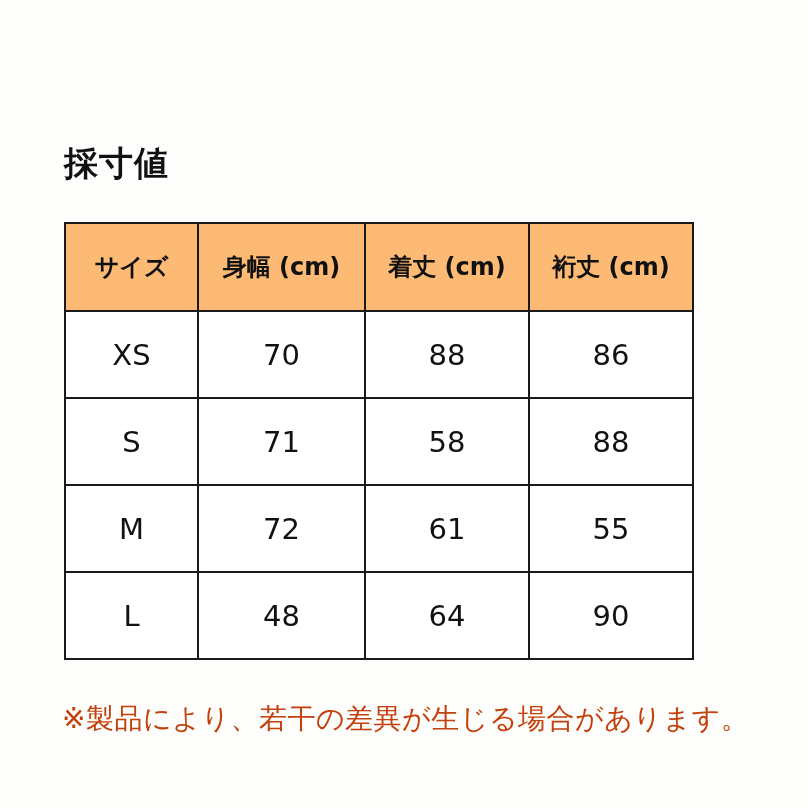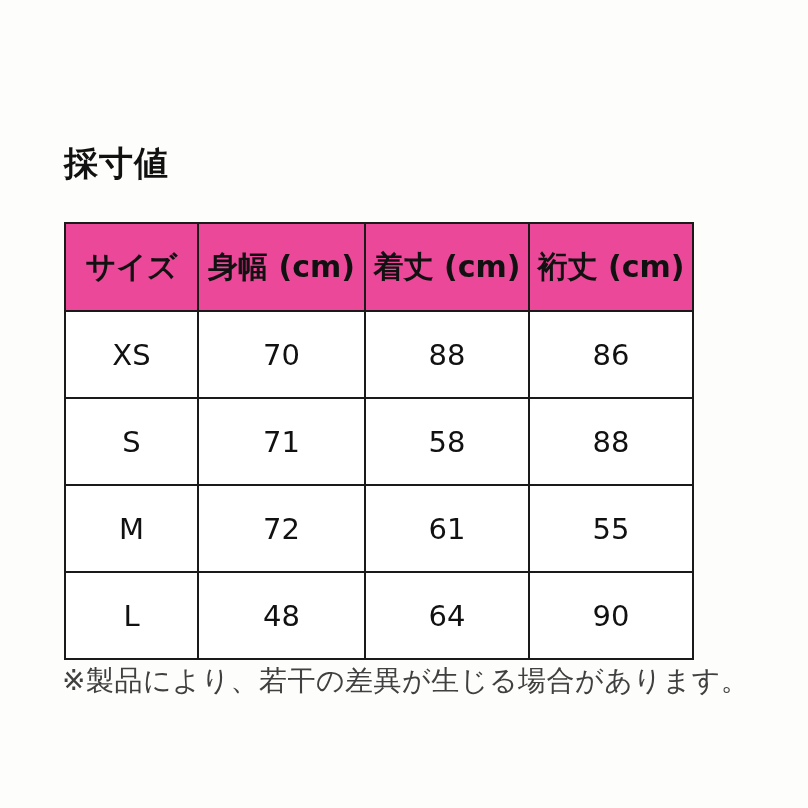--- a/index.html
+++ b/index.html
@@ -39,45 +39,45 @@
     table-layout: fixed;
   }
   .size-table th,
   .size-table td {
     border: 2px solid #1a1a1a;
     text-align: center;
     vertical-align: middle;
     padding: 0;
   }
   .size-table thead th {
-    background: #ec4899;
+    background: #fdba74;
     height: 86px;
-    font-size: 30px;
+    font-size: 24px;
     font-weight: bold;
     color: #111111;
     text-align: center;
   }
   .size-table tbody td {
     height: 85px;
     font-size: 29px;
     font-weight: normal;
     color: #111111;
     background: #ffffff;
     border-radius: 8px;
   }
   .col-size { width: 133px; }
   .col-a { width: 167px; }
   .col-b { width: 164px; }
   .col-c { width: 164px; }
   .note {
     position: absolute;
     left: 62px;
-    top: 662px;
+    top: 700px;
     font-size: 28px;
-    color: #404040;
+    color: #c2410c;
     letter-spacing: 0.5px;
     white-space: nowrap;
   }
 </style>
 </head>
 <body>
 
 <div class="page">
 
   <div class="title">採寸値</div>

